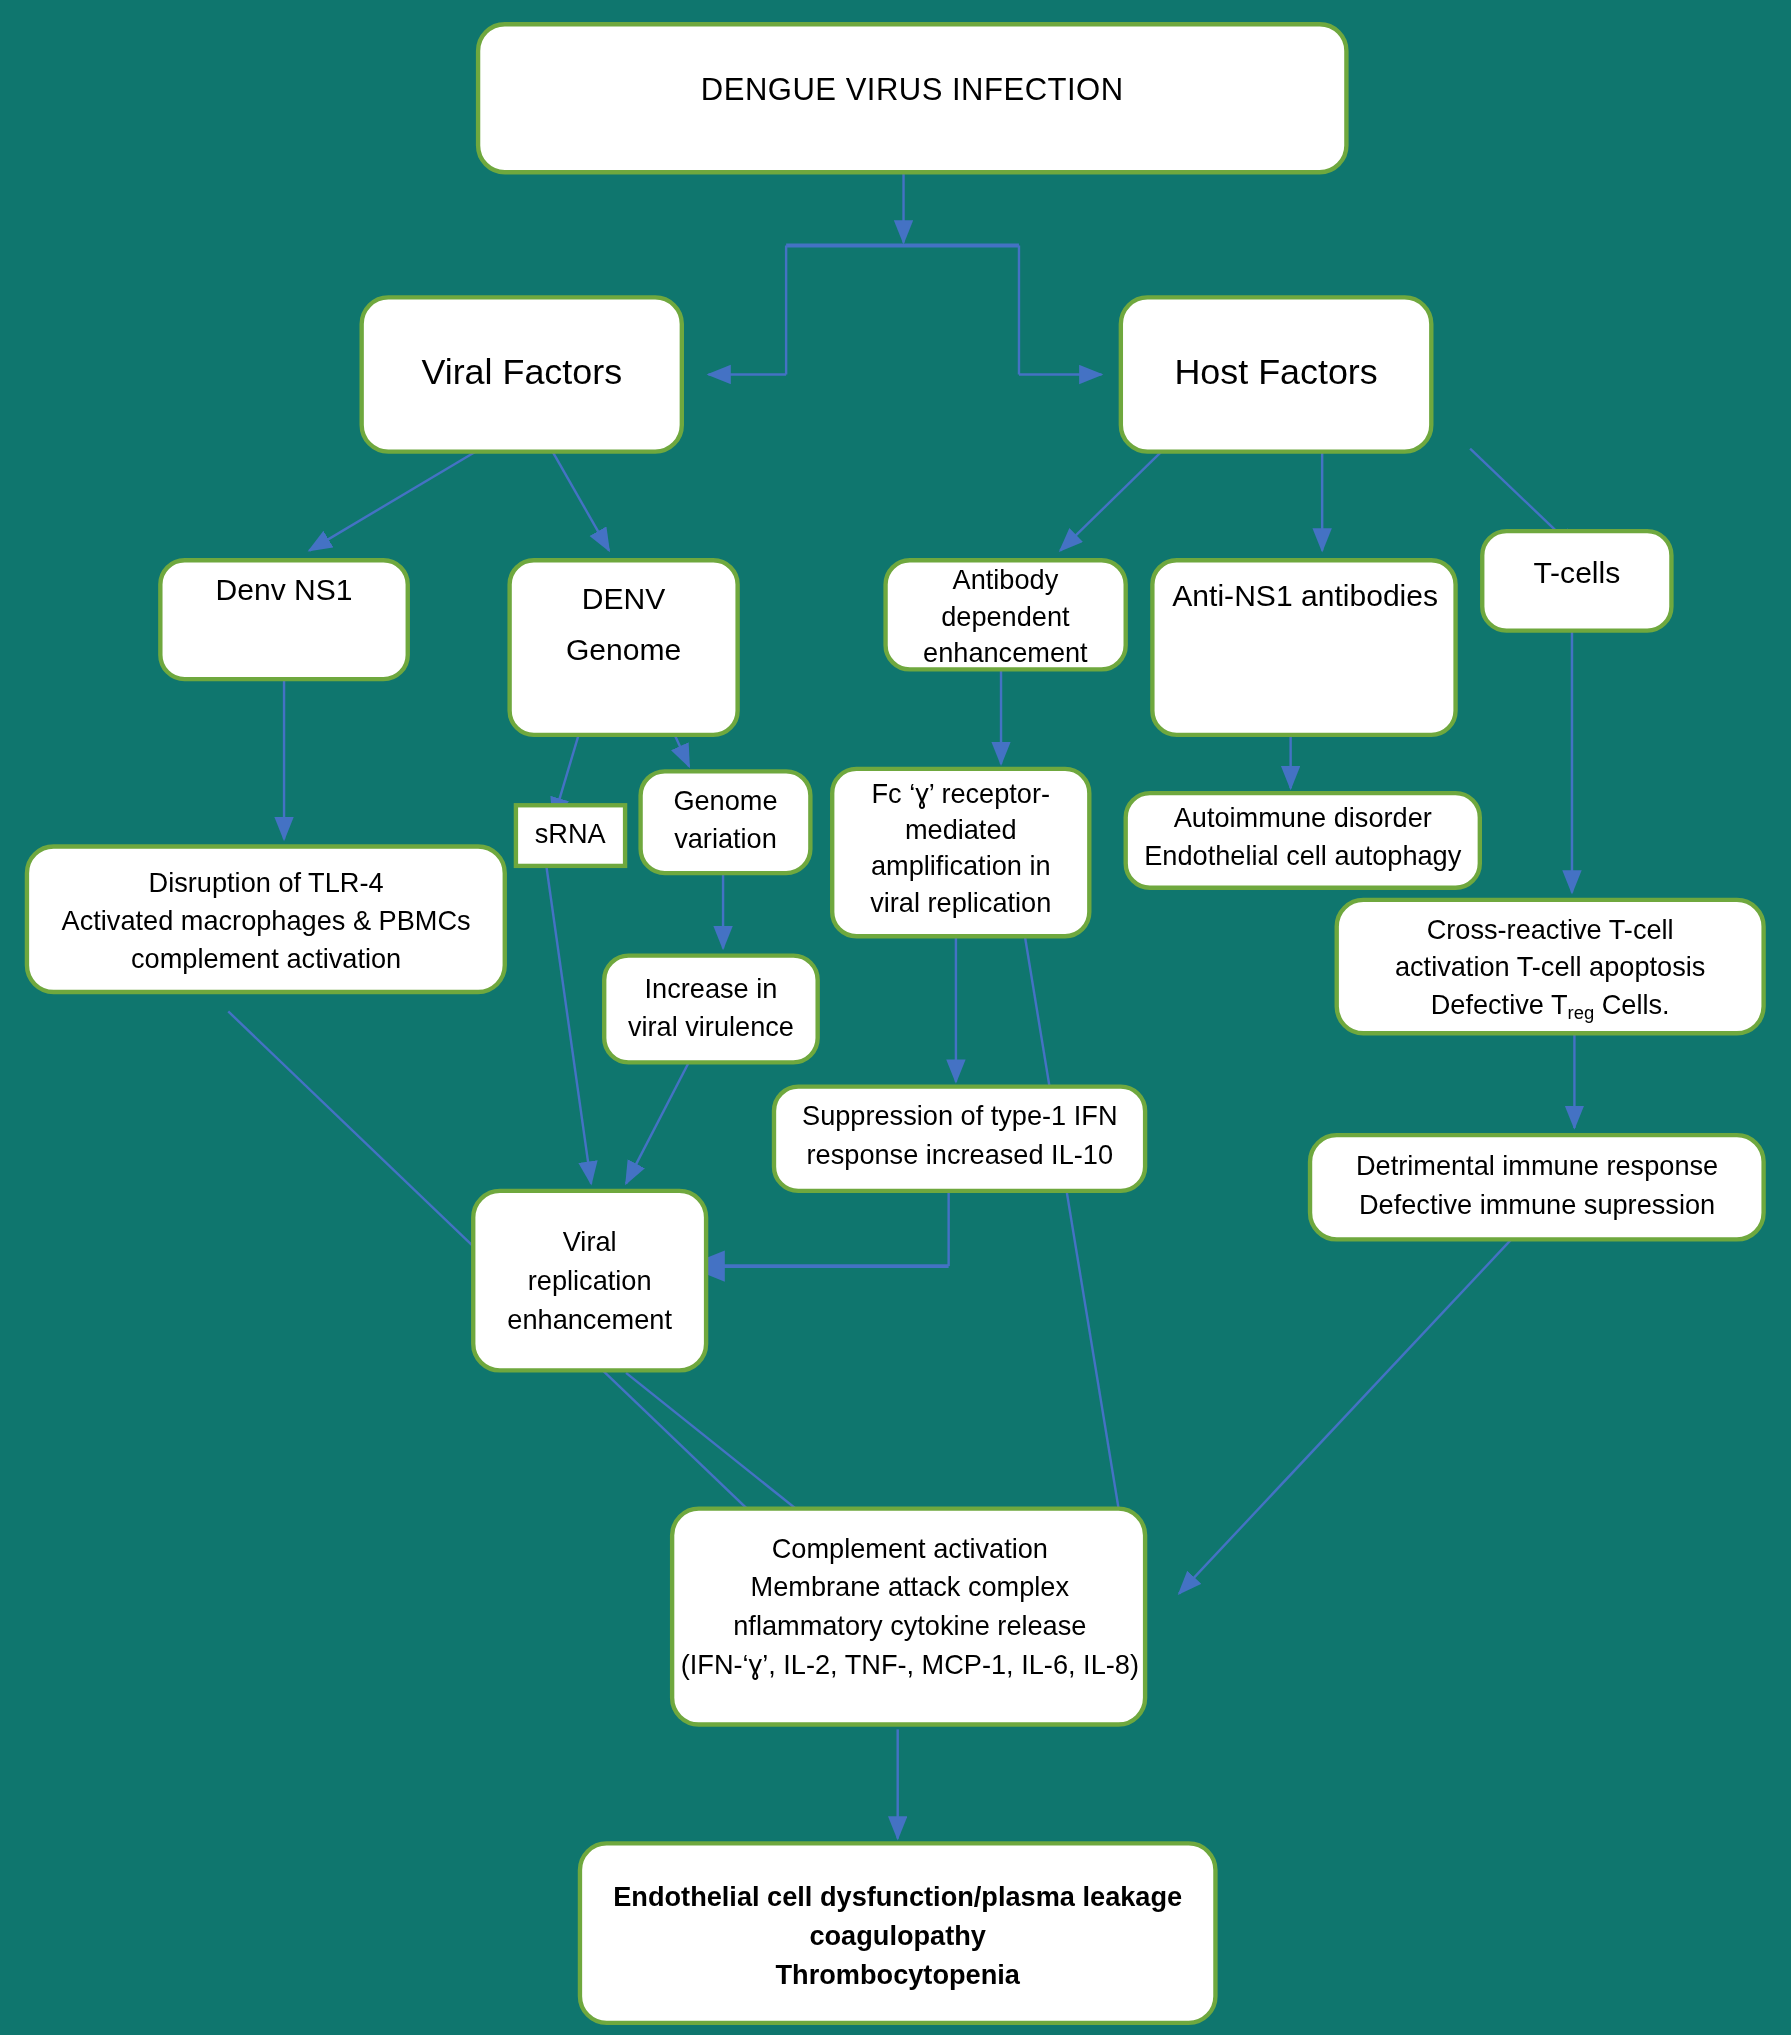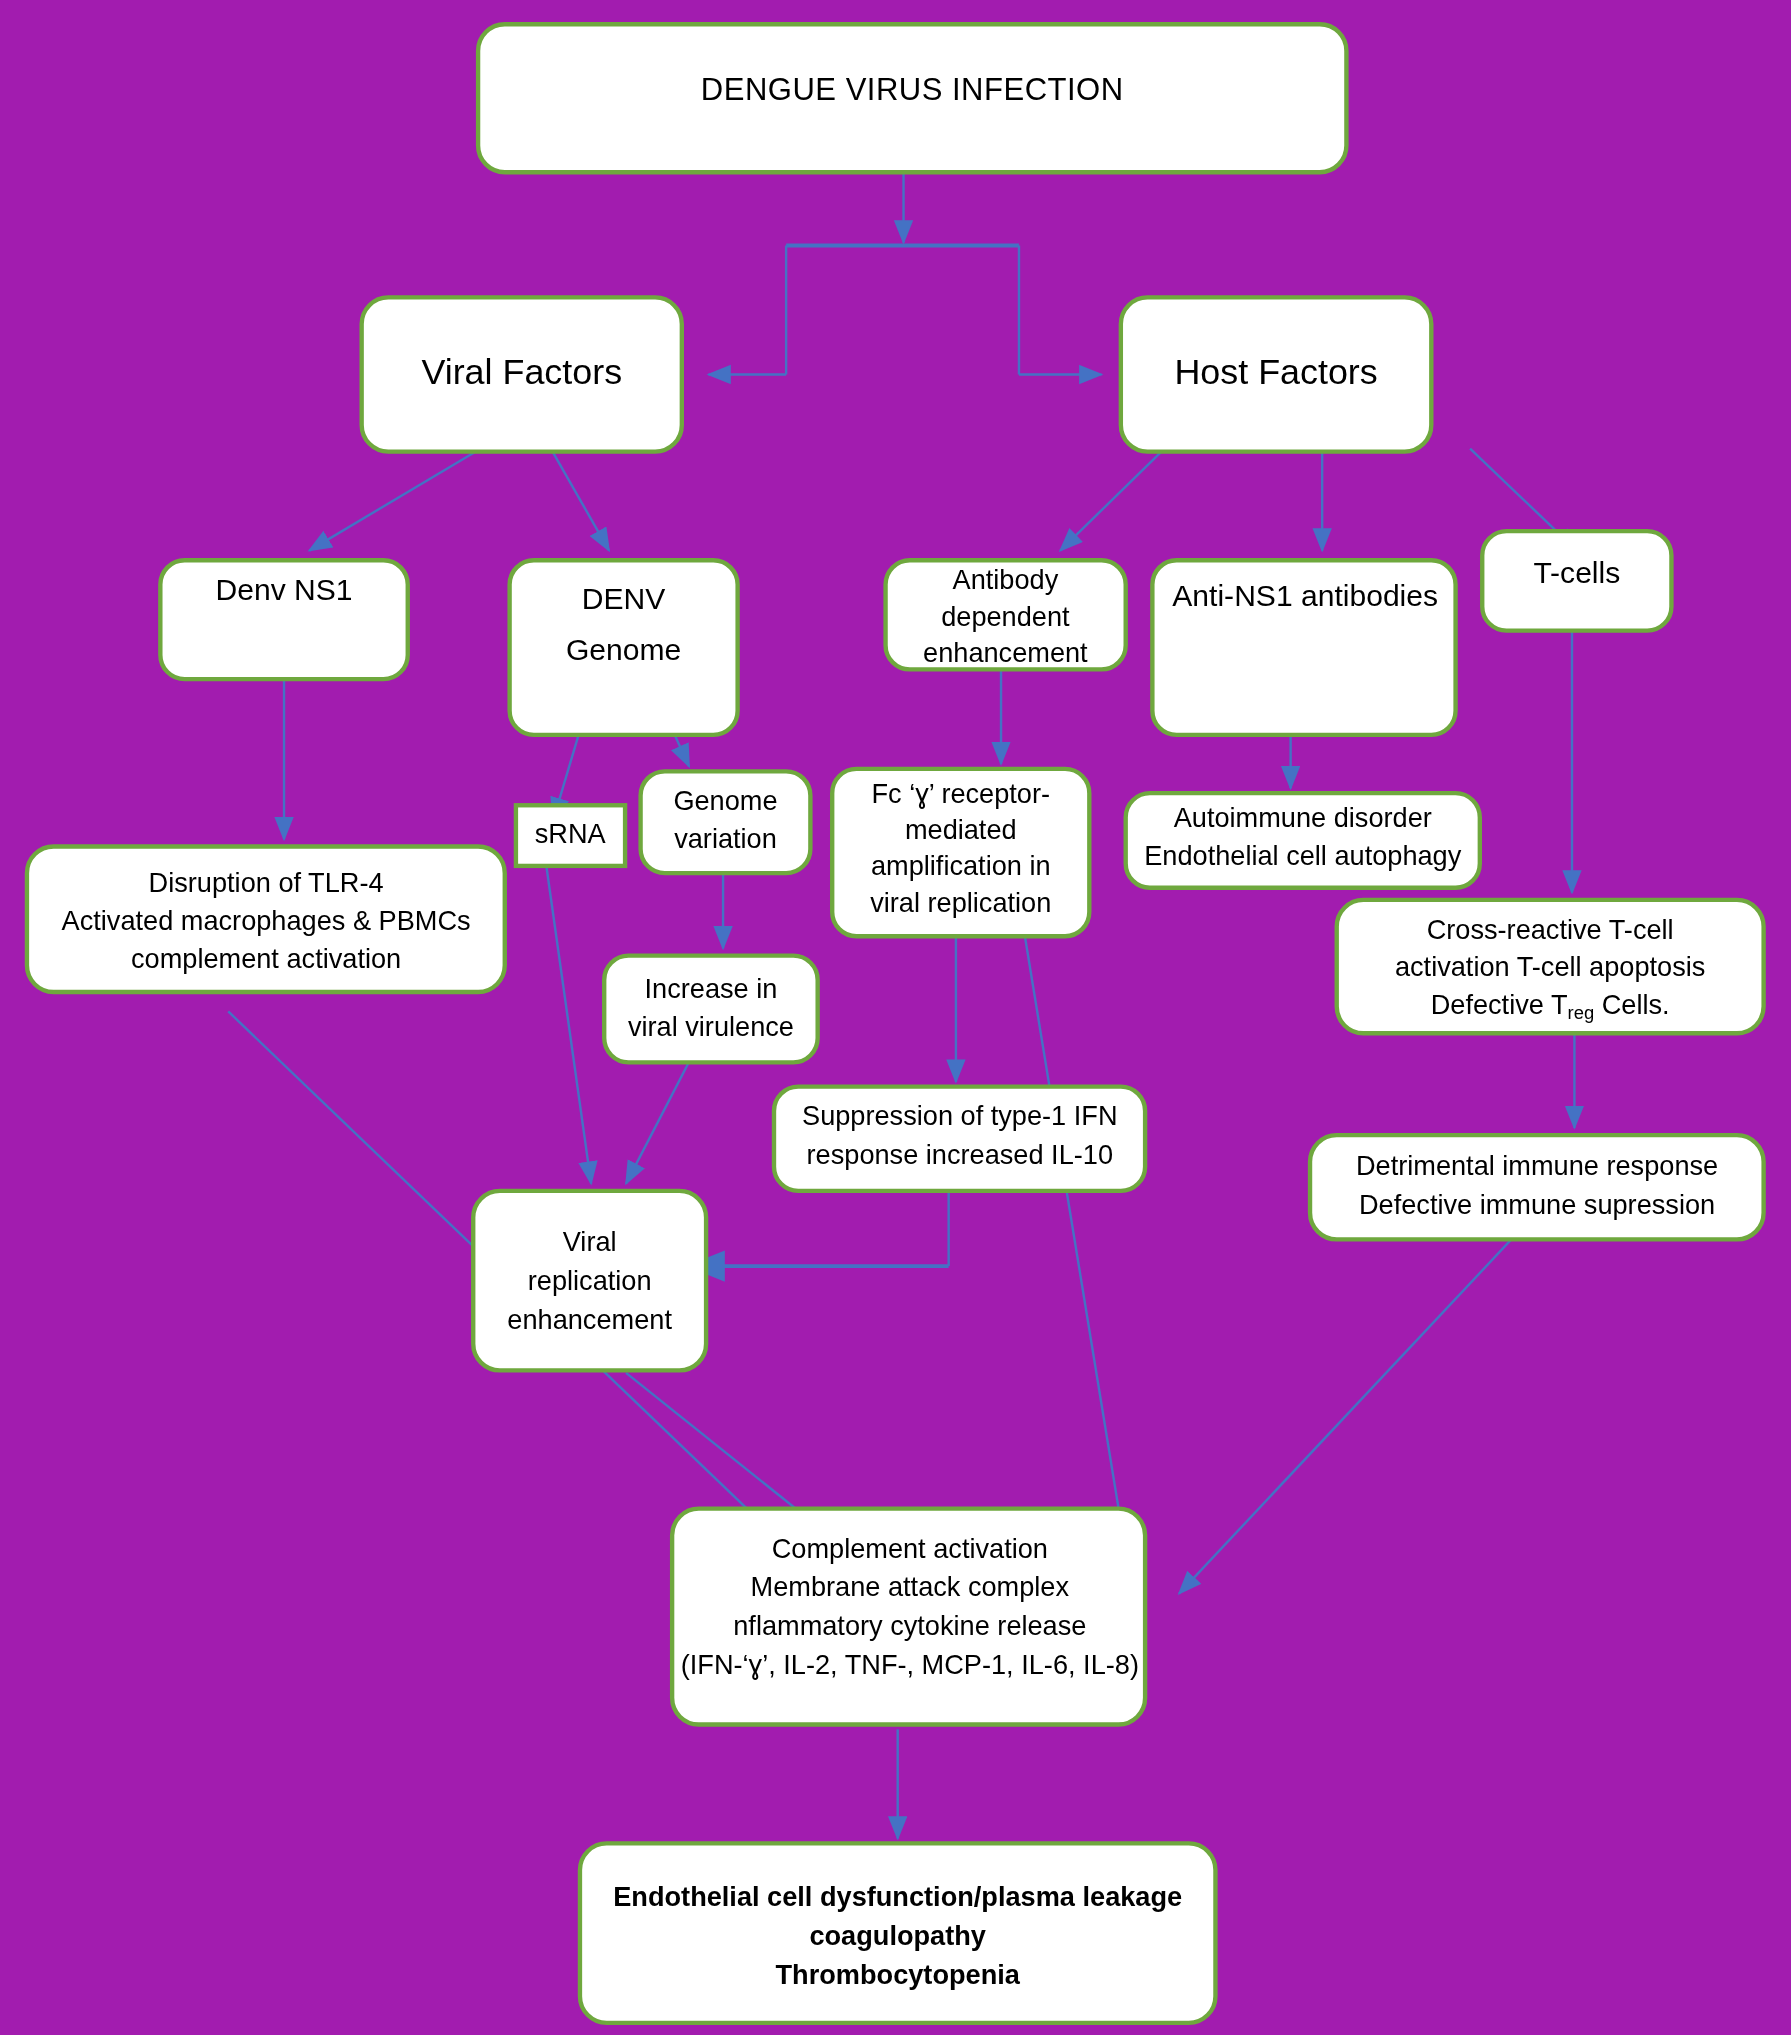--- a/index.html
+++ b/index.html
@@ -11,21 +11,21 @@
   body {
     font-family: "Liberation Sans", sans-serif;
     width: 1792px;
     height: 2035px;
     overflow: hidden;
   }
   #flow-root {
     position: relative;
     width: 1792px;
     height: 2035px;
-    background: #a21caf;
+    background: #0f766e;
   }
   svg.flow-svg {
     position: absolute;
     left: 0;
     top: 0;
     width: 1792px;
     height: 2035px;
     display: block;
   }
   .node-box {

